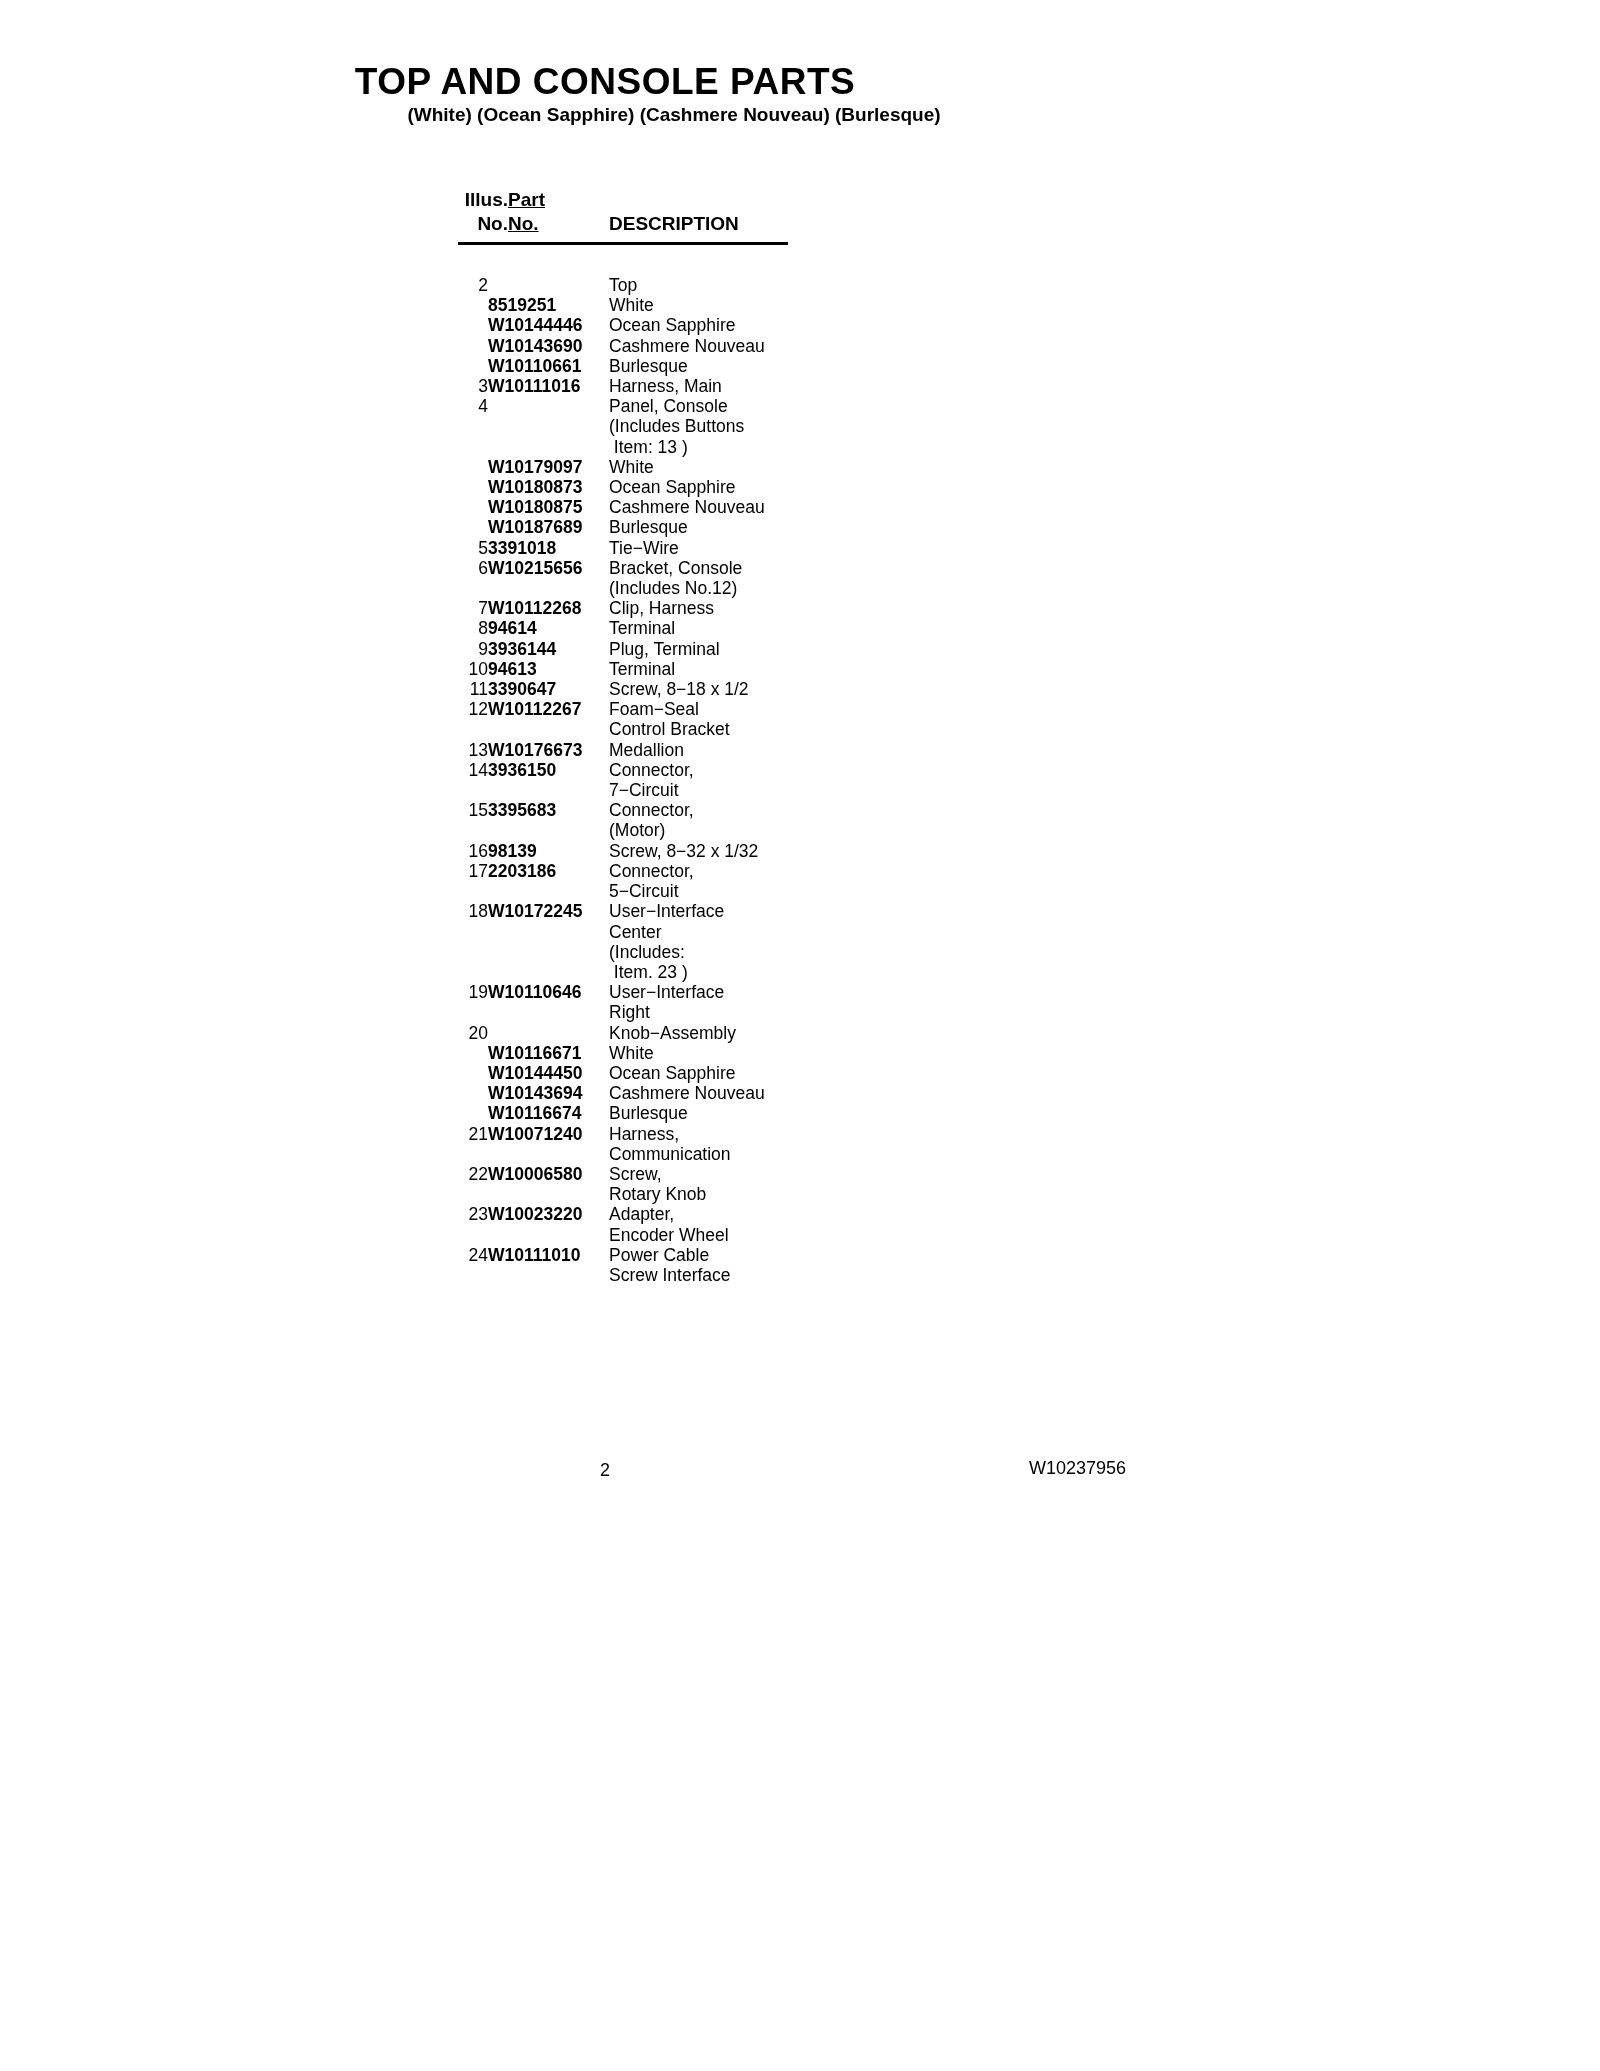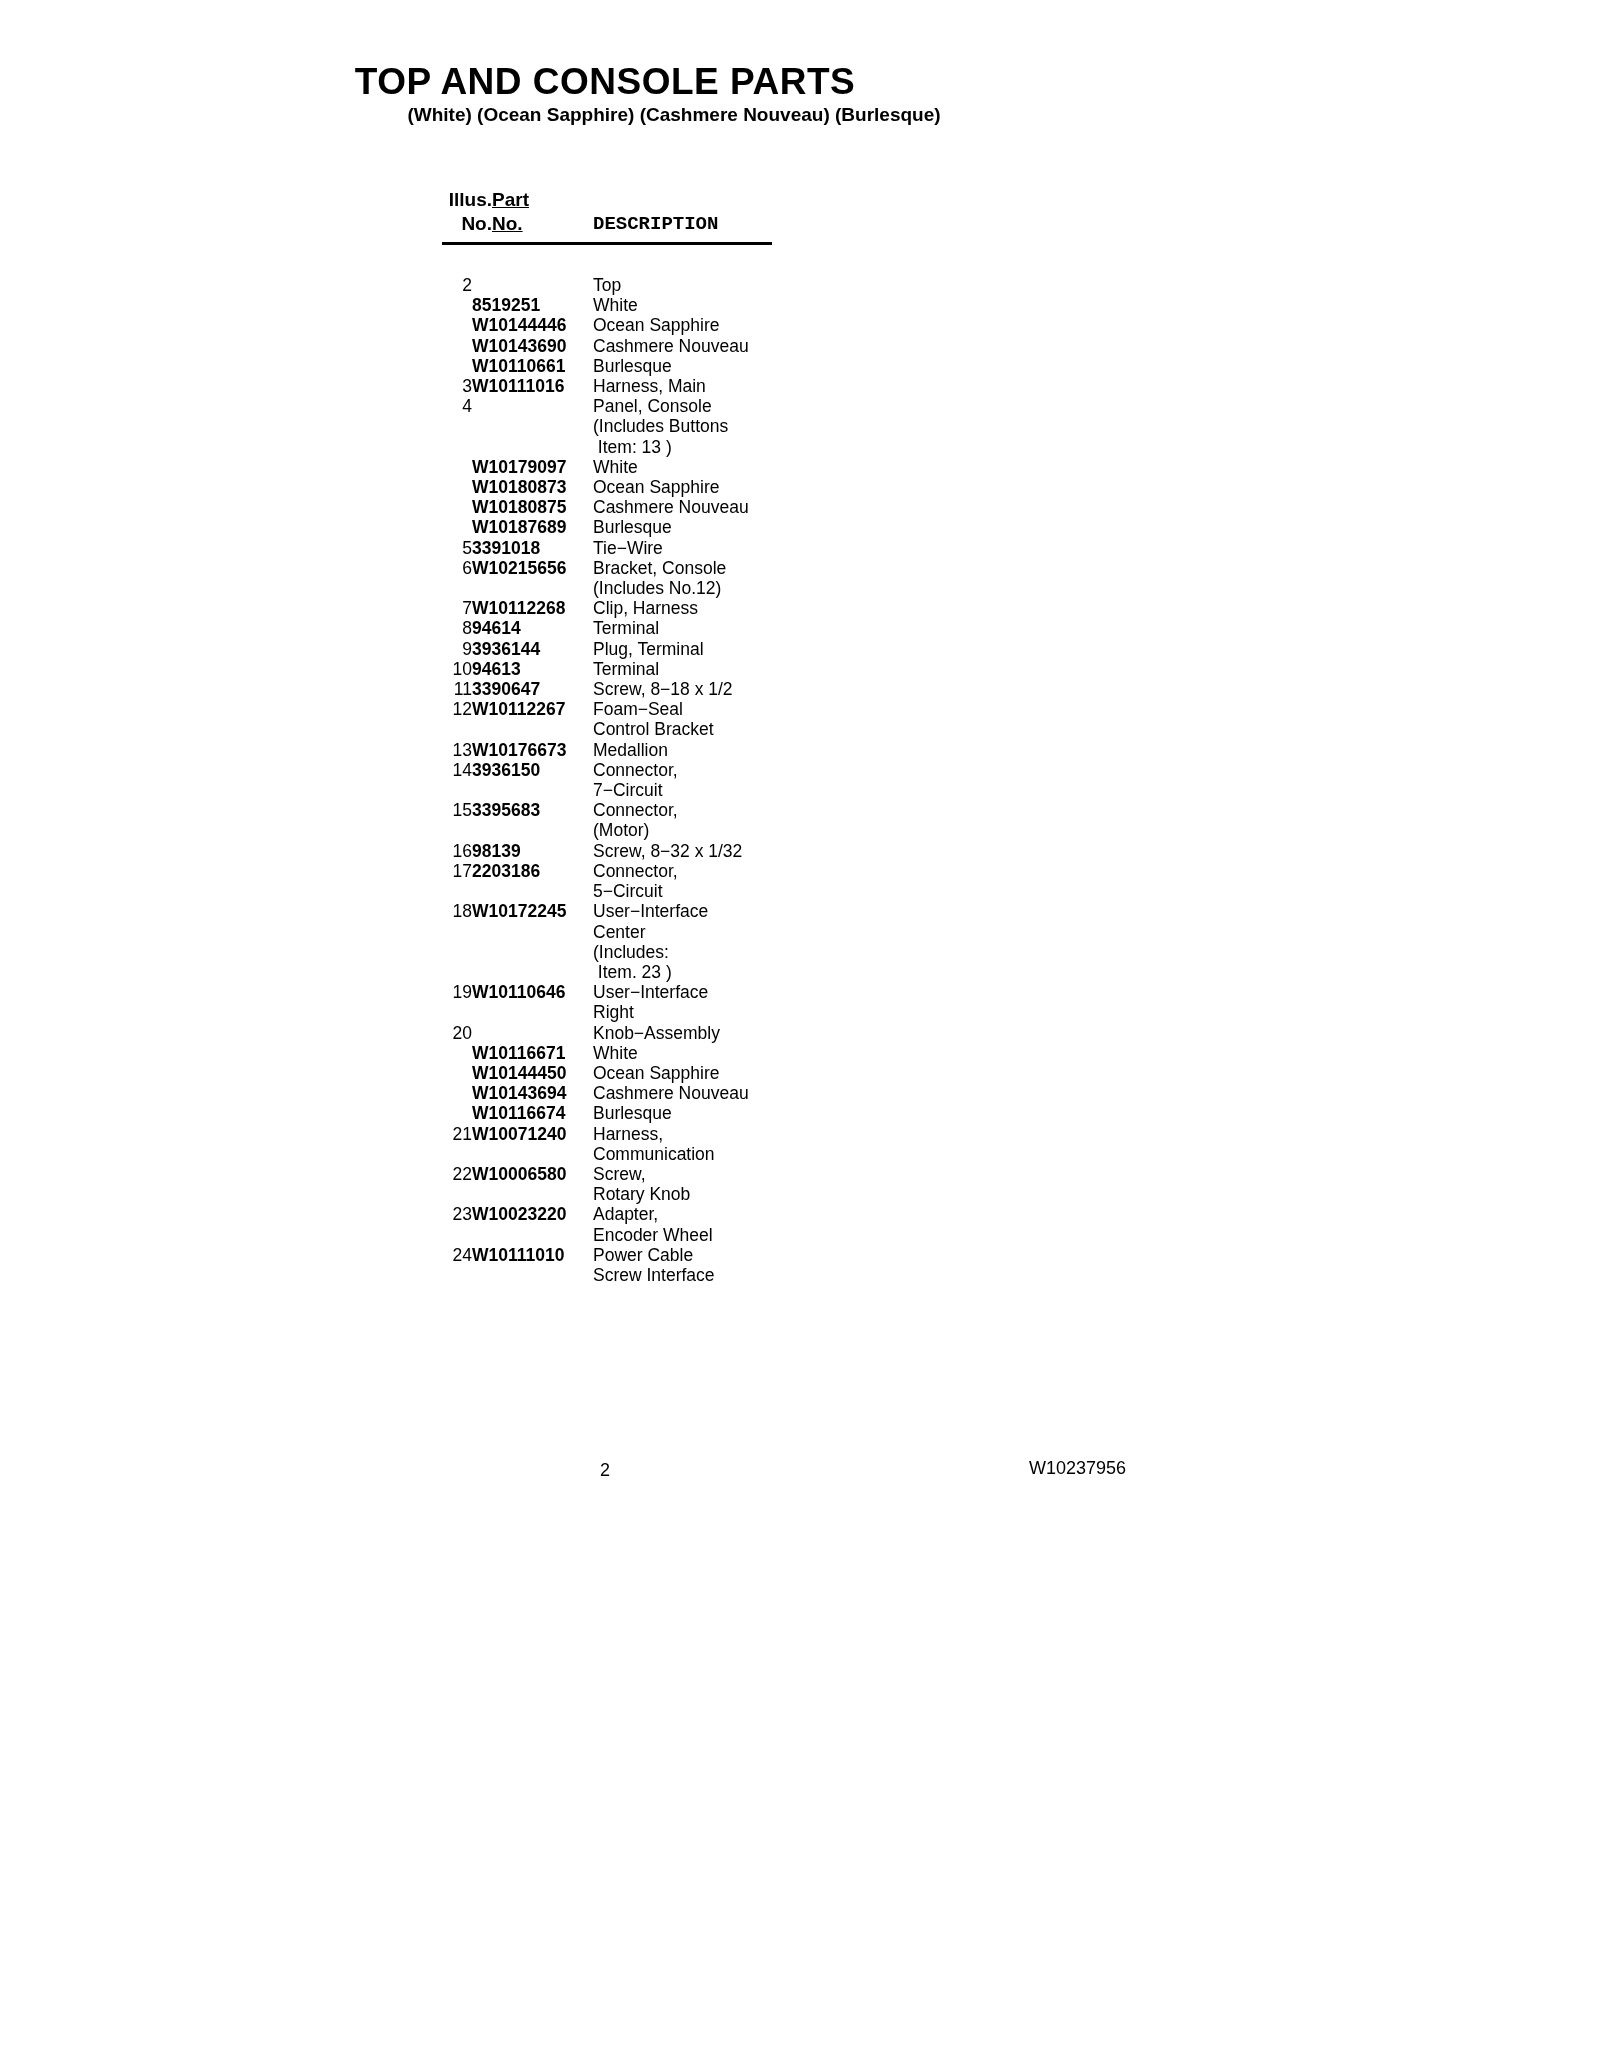--- a/index.html
+++ b/index.html
@@ -8,26 +8,26 @@
     background:#ffffff;
     position:relative;
     font-family:"Liberation Sans", sans-serif;
     color:#000;
     overflow:hidden;
   }
   .doc-header { position:absolute; top:50px; left:0; width:1210px; text-align:center;margin-top:12px; }
   .doc-title { font-size:37px; font-weight:bold; line-height:40px; letter-spacing:0.5px; }
   .doc-subtitle { font-size:19px; font-weight:bold; line-height:25px; }
   .doc-subtitle.shifted { padding-left:138px; }
-  .parts-table { position:absolute; left:432px; top:188px; font-size:17.5px; }
+  .parts-table { position:absolute; left:448px; top:188px; font-size:17.5px; }
   .thead { font-weight:bold; font-size:19px; line-height:24px; }
   .thead-row { display:flex; }
   .h-illus { width:60px; text-align:right; }
   .h-part  { width:70px; text-align:left;text-decoration:underline; }
-  .h-desc  { padding-left:31px;font-family:Liberation Mono, monospace; }
+  .h-desc  { padding-left:31px; }
   .head-rule { height:3px; background:#000; width:330px; margin-left:10px; margin-top:6px; }
   .tbody { margin-top:30px; }
   .t-row { display:flex; line-height:20.2px; }
   .c-illus { width:40px;  text-align:right; white-space:pre; }
   .c-part  { width:108px; text-align:left; white-space:pre;font-weight:bold; }
   .c-desc  { padding-left:13px; white-space:pre; }
   .page-footer-num { position:absolute; top:1460px; left:0; width:1210px; text-align:center; font-size:18px; }
   .doc-number { position:absolute; top:1458px; left:1013px; font-size:18px;margin-left:16px; }
 </style>
 </head>

